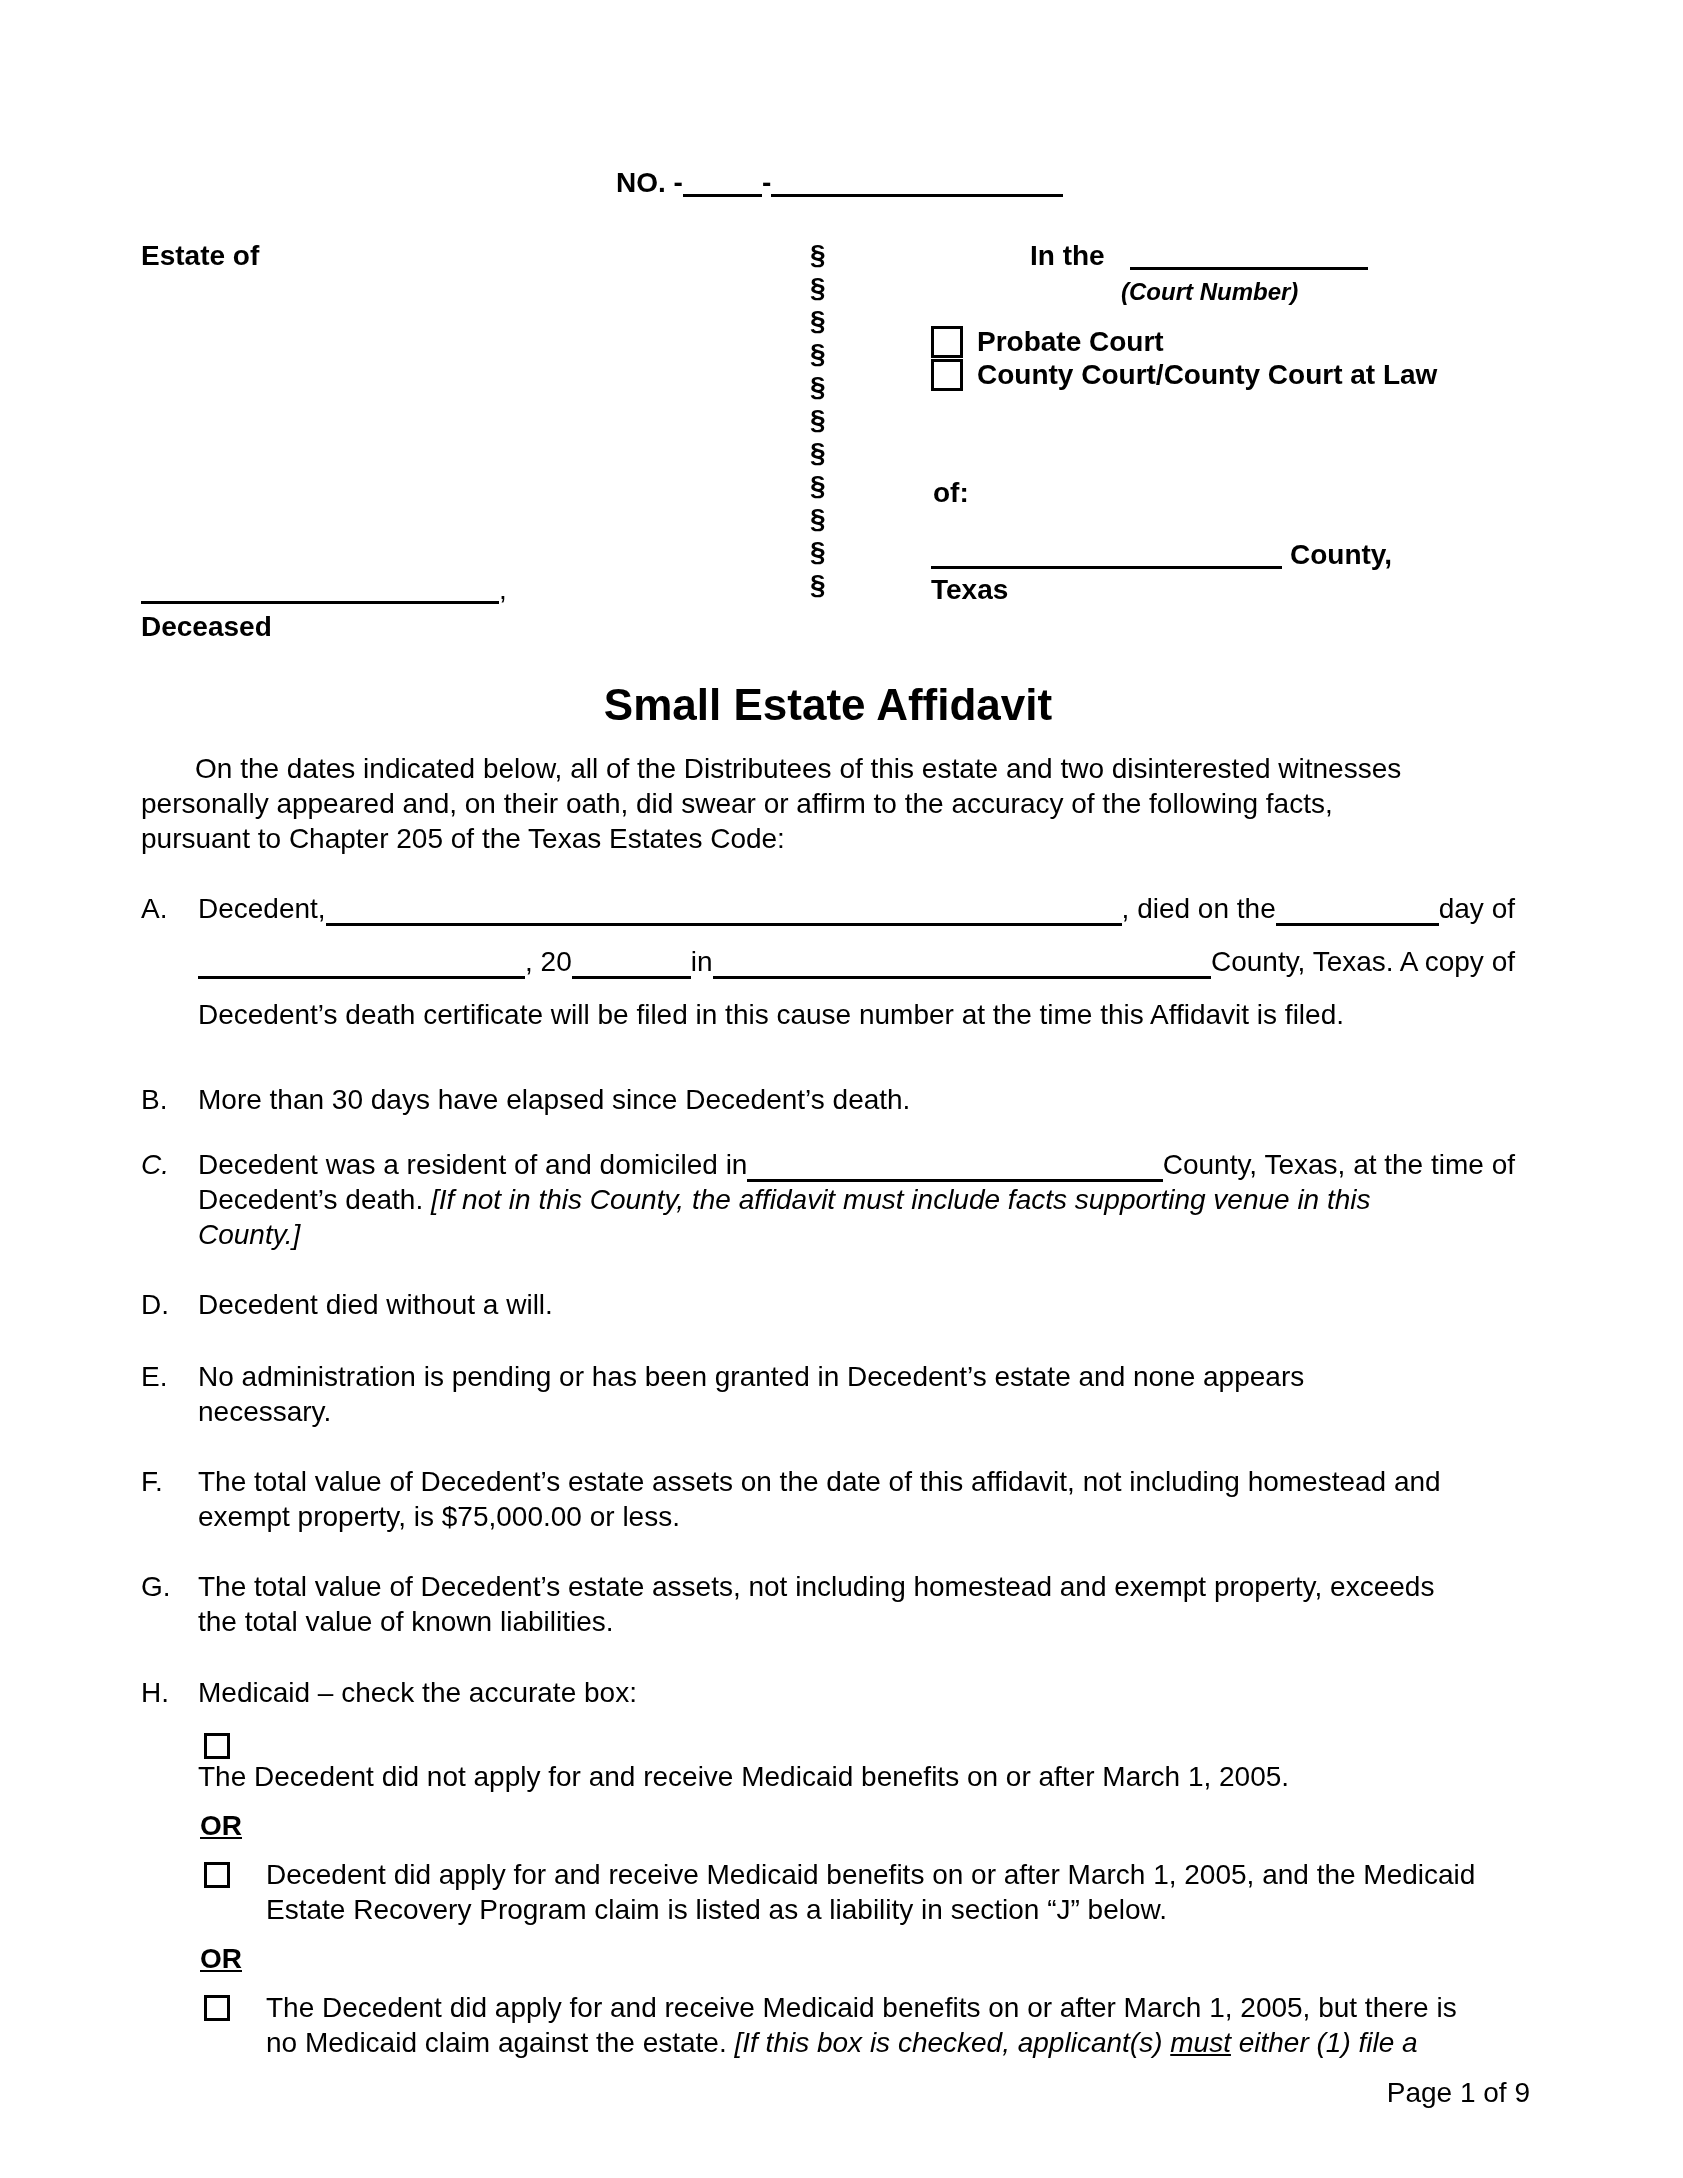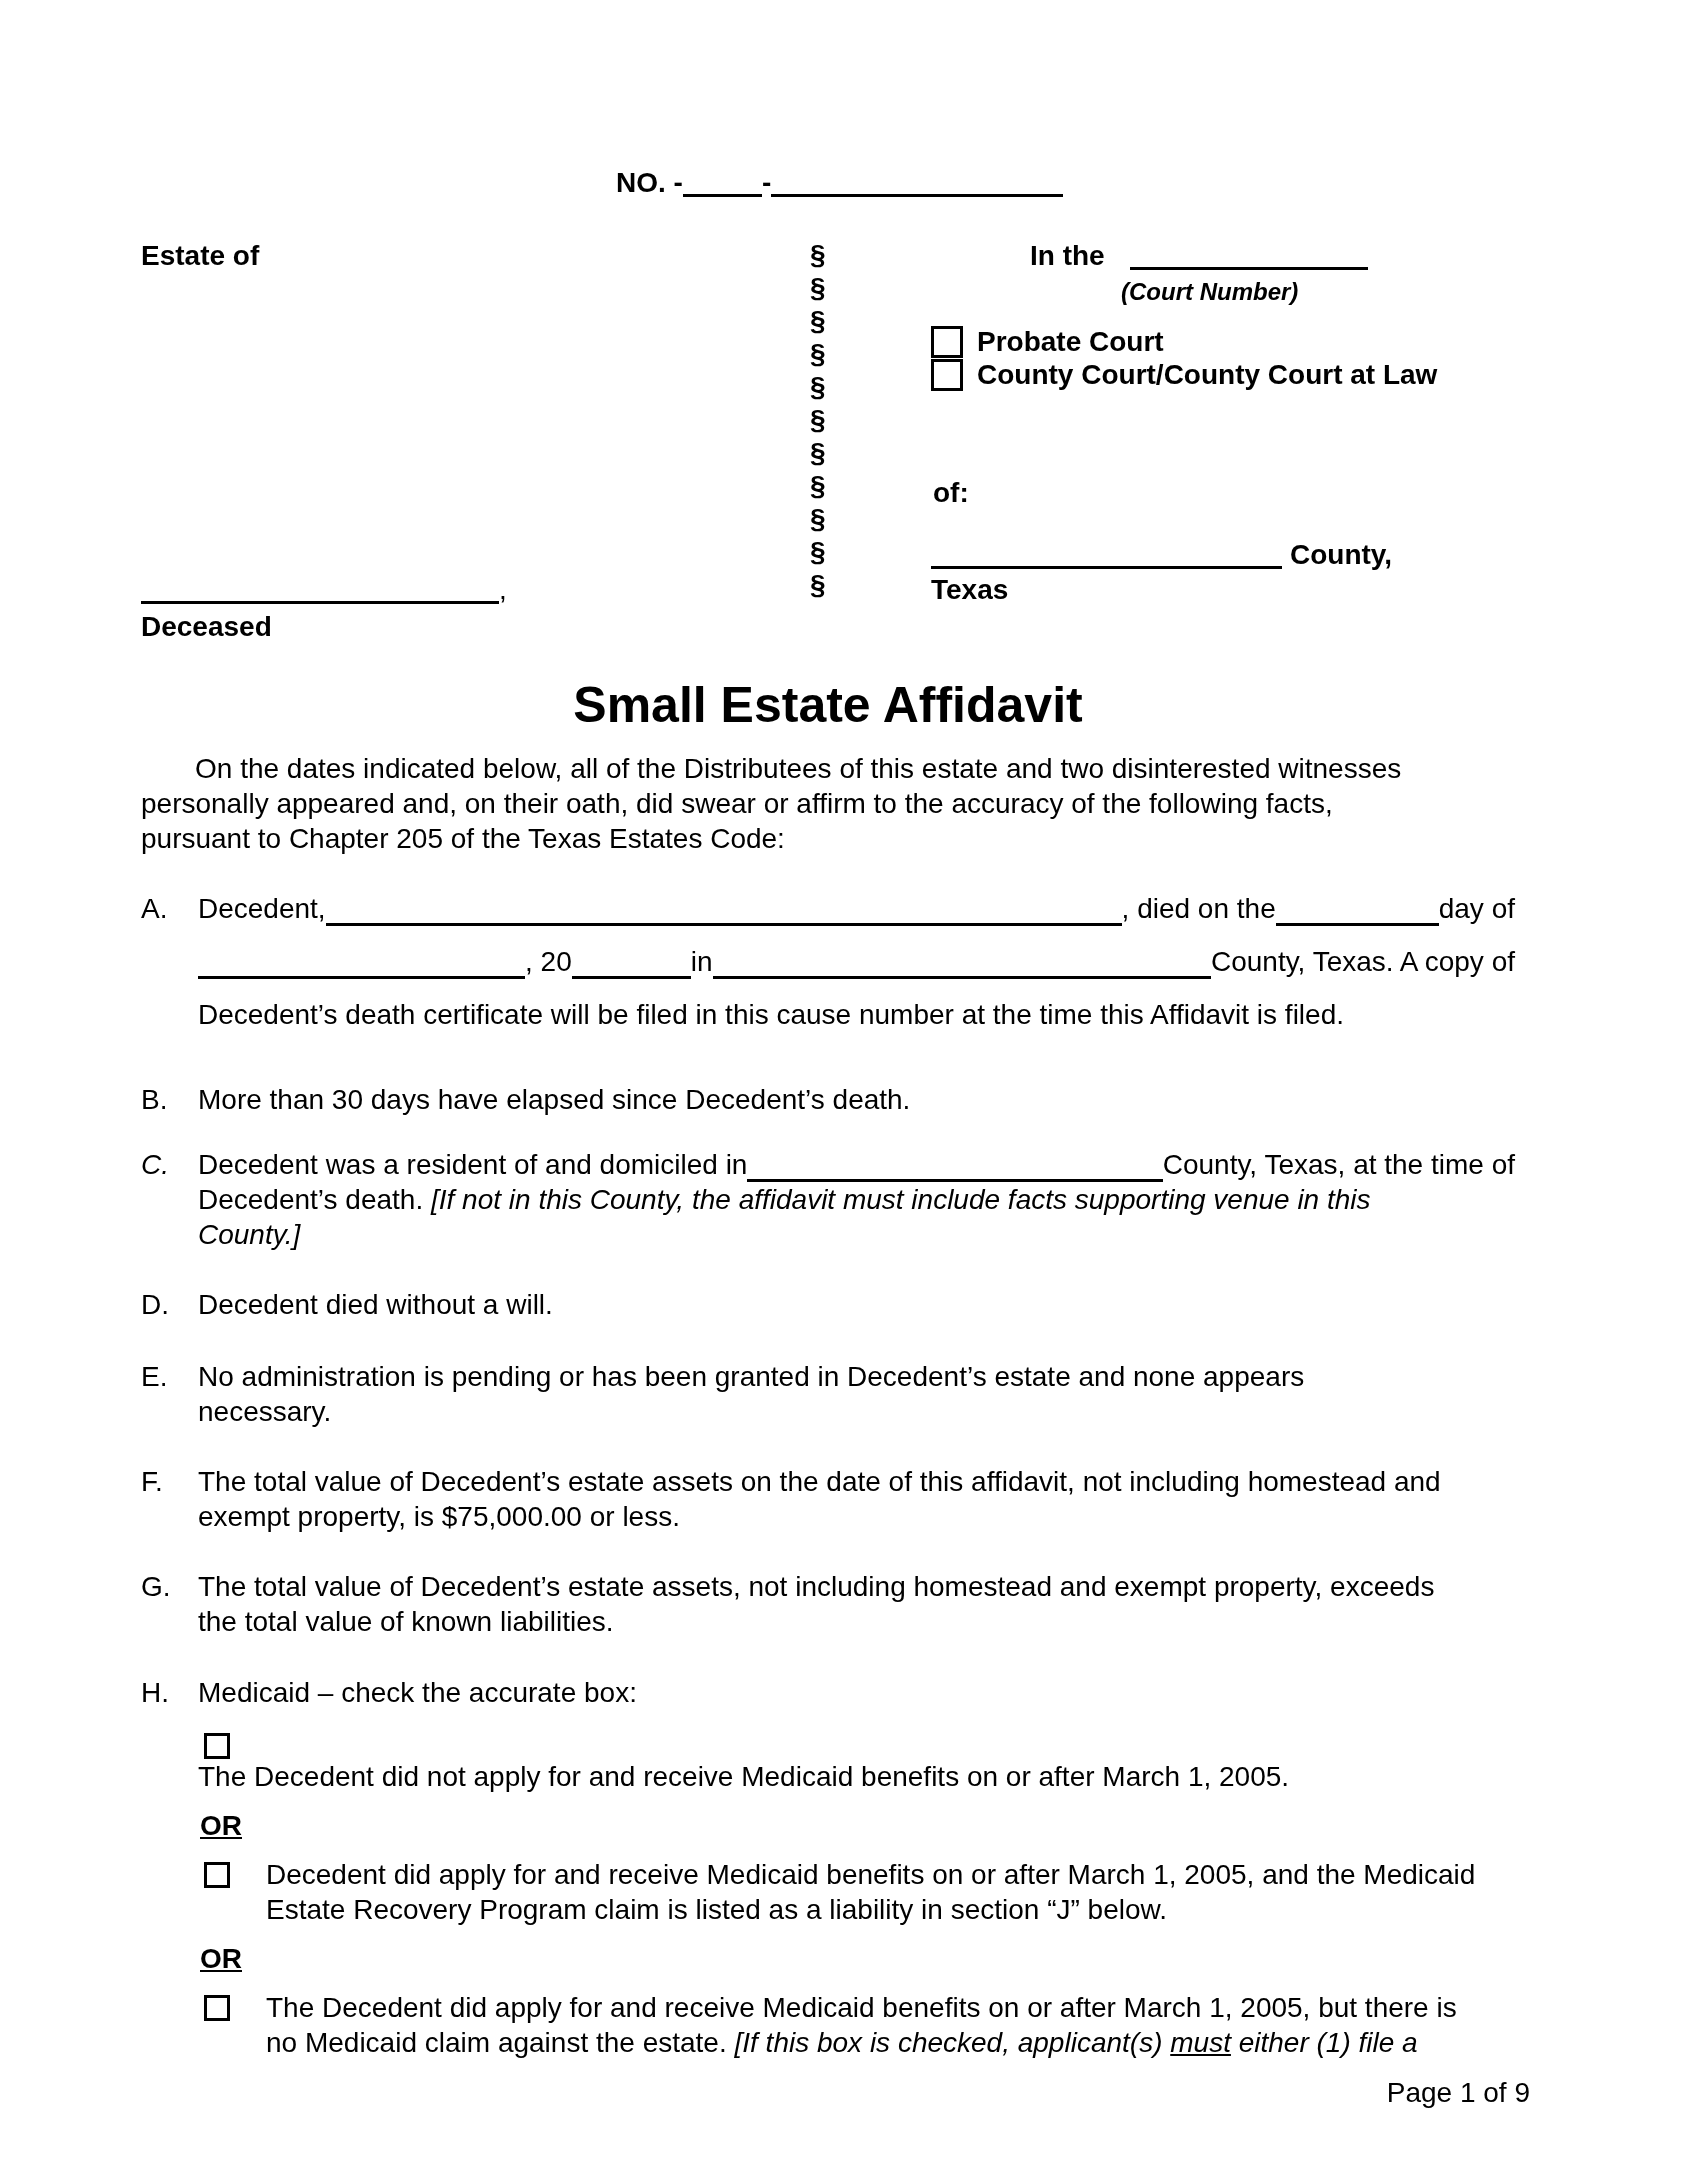--- a/index.html
+++ b/index.html
@@ -28,21 +28,21 @@
   .cbrow2{left:790px;top:357px;}
   .cbox{width:26px;height:26px;border:3px solid #000;margin-right:14px;flex:0 0 auto;background:#fff;}
   .oflabel{left:792px;top:475px;font-weight:bold;}
   .countyrow{left:790px;top:537px;font-weight:bold;white-space:nowrap;}
   .countyrow .blank{width:351px;margin-right:8px;}
   .texas{left:790px;top:572px;font-weight:bold;}
   .leftblankrow{left:0;top:572px;white-space:nowrap;}
   .leftblankrow .blank{width:358px;}
   .deceased{left:0;top:609px;font-weight:bold;}
   
-  .title{margin-top:13px;text-align:center;font-weight:bold;font-size:50px;line-height:48px;}
+  .title{margin-top:13px;text-align:center;font-weight:bold;font-size:44px;line-height:48px;}
   .intro{margin-top:22px;}
   .intro div:first-child{text-indent:54px;}
   
   .item{display:flex;}
   .letter{flex:0 0 57px;}
   .body{flex:1 1 auto;min-width:0;}
   .fline{display:flex;align-items:flex-end;white-space:pre;}
   .fline .fb{border-bottom:3px solid #000;height:9px;}
   .grow{flex:1 1 auto;}
   .mA{margin-top:35px;}   .mB{margin-top:50px;}

